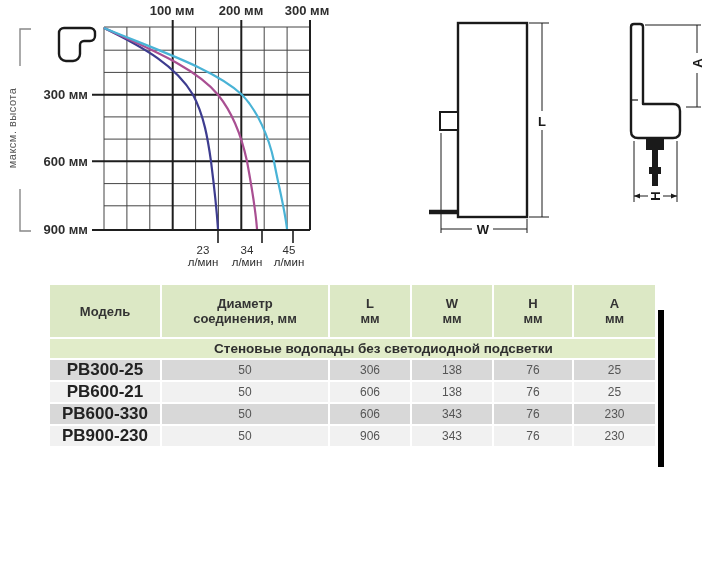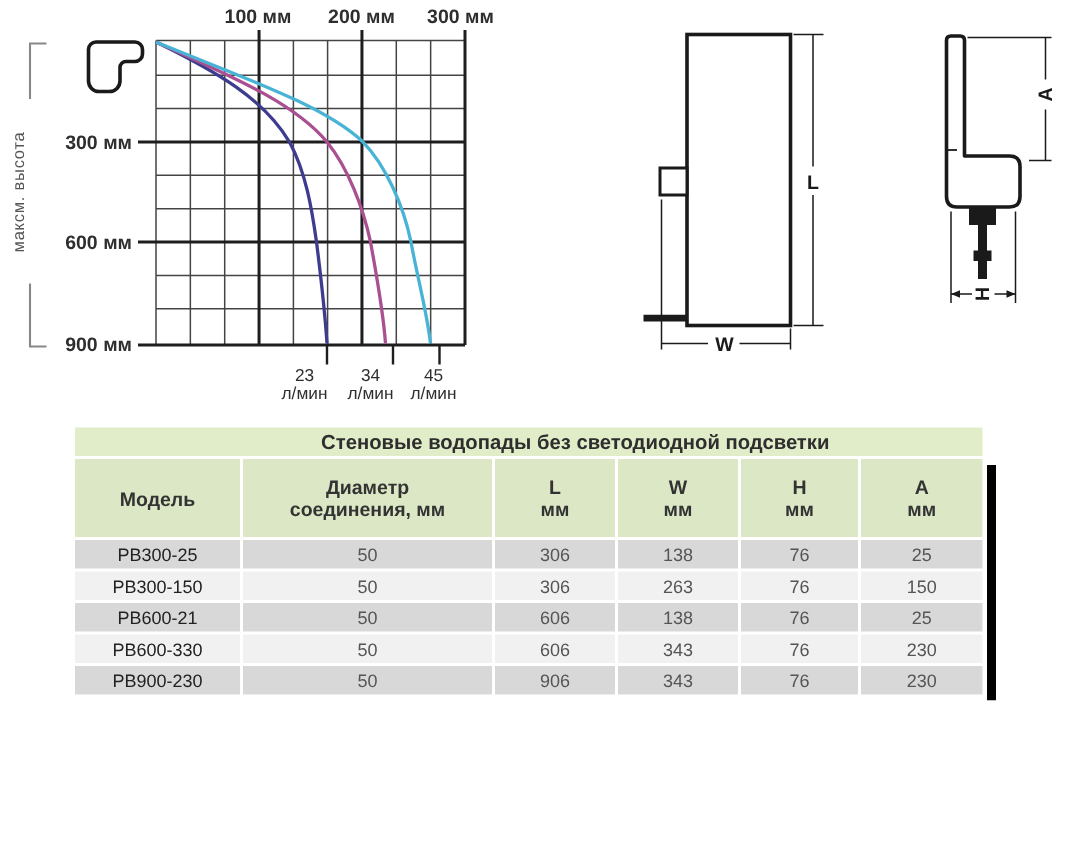--- a/index.html
+++ b/index.html
@@ -9,21 +9,21 @@
 
   
   .spec-table{position:absolute;left:48px;top:283px;width:607px;
               border-collapse:collapse;table-layout:fixed;}
   .spec-table th,.spec-table td{border:2px solid #fff;padding:0;text-align:center;vertical-align:middle;}
   .spec-table thead th{background:#dce8c5;color:#333;font-weight:700;font-size:13px;line-height:15px;height:52px;}
   .hdr-line2{font-weight:700;}
   .subheader-cell{background:#e1ecc9;color:#2e2e2e;font-weight:700;font-size:13.5px;height:19px;
                   text-align:center;padding-left:62px !important;}
   .spec-table tbody td{height:19px;font-size:12px;color:#555;}
-  .spec-table tbody td.model-cell{font-weight:400;color:#222;font-size:12px;}
+  .spec-table tbody td.model-cell{font-weight:700;color:#222;font-size:17px;}
   .spec-table tbody tr:nth-child(odd) td{background:#d8d8d8;}
   .spec-table tbody tr:nth-child(even) td{background:#f1f1f1;}
 
   .black-bar{position:absolute;left:658px;top:310px;width:6px;height:266px;background:#000;}
 
   
   text{font-family:"Liberation Sans",sans-serif;}
   .ax-label{font-size:13px;font-weight:700;fill:#2e2e2e;}
   .flow-label{font-size:11.5px;fill:#2e2e2e;}
   .y-title{font-size:11px;fill:#555;letter-spacing:.5px;}
@@ -111,23 +111,20 @@
     <colgroup>
       <col style="width:112px">
         <col style="width:168px">
         <col style="width:82px">
       <col style="width:82px">
         <col style="width:80px">
         <col style="width:83px">
     </colgroup>
     <thead>
       <tr>
-        <td class="subheader-cell" colspan="6">Стеновые водопады без светодиодной подсветки</td>
-      </tr>
-      <tr>
         <th>
           <div>Модель</div>
         </th>
         <th>
           <div>Диаметр</div>
           <div class="hdr-line2">соединения, мм</div>
         </th>
         <th>
           <div>L</div>
           <div class="hdr-line2">мм</div>
@@ -138,37 +135,32 @@
         </th>
         <th>
           <div>H</div>
           <div class="hdr-line2">мм</div>
         </th>
         <th>
           <div>A</div>
           <div class="hdr-line2">мм</div>
         </th>
       </tr>
+      <tr>
+        <td class="subheader-cell" colspan="6">Стеновые водопады без светодиодной подсветки</td>
+      </tr>
     </thead>
     <tbody>
       <tr>
         <td class="model-cell">PB300-25</td>
         <td>50</td>
         <td>306</td>
         <td>138</td>
         <td>76</td>
         <td>25</td>
-      </tr>
-      <tr>
-        <td class="model-cell">PB300-150</td>
-        <td>50</td>
-        <td>306</td>
-        <td>263</td>
-        <td>76</td>
-        <td>150</td>
       </tr>
       <tr>
         <td class="model-cell">PB600-21</td>
         <td>50</td>
         <td>606</td>
         <td>138</td>
         <td>76</td>
         <td>25</td>
       </tr>
       <tr>

